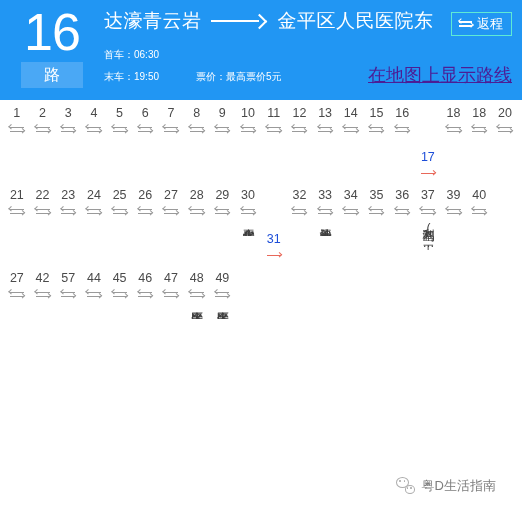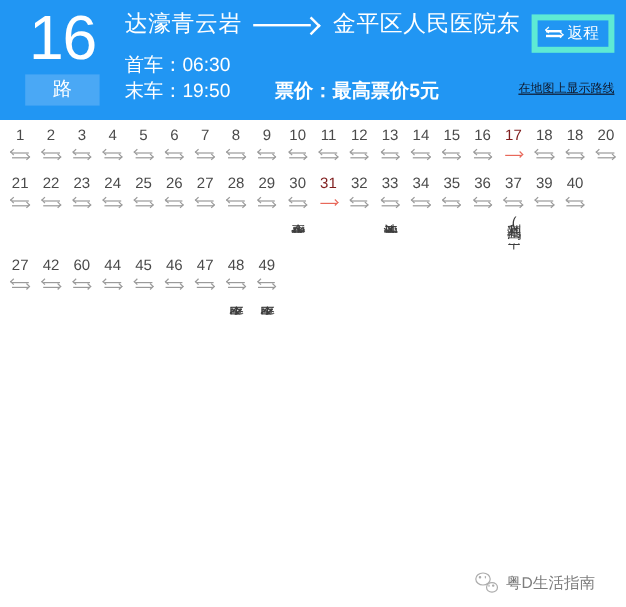--- a/index.html
+++ b/index.html
@@ -96,21 +96,21 @@
     width: 9px; height: 9px;
     border-top: 2px solid #ffffff;
     border-right: 2px solid #ffffff;
     transform: rotate(45deg);
   }
 
   .return-btn {
     position: absolute;
     right: 10px;
     top: 12px;
-    border: 5px solid #5eead4;
+    border: 1px solid #5eead4;
     padding: 3px 8px 4px 7px;
     display: flex;
     align-items: center;
     gap: 5px;
     color: #ffffff;
     font-size: 13px;
     line-height: 15px;
     cursor: pointer;
     background: transparent;
   }
@@ -139,33 +139,33 @@
     border-left: 1.5px solid #ffffff;
   }
   .swap-tip-l { left: -0.5px; top: 1.3px; transform: rotate(-45deg); }
   .swap-tip-r { right: -0.5px; top: 5.2px; transform: rotate(135deg); }
 
   .info-lines {
     position: absolute;
     left: 104px;
     top: 44px;
     color: #ffffff;
-    font-size: 16px;
+    font-size: 10px;
     line-height: 22px;
   }
   .info-row { display: flex; align-items: baseline; }
   .info-first { white-space: nowrap; }
-  .info-fare { white-space: nowrap; margin-left: 37px; font-weight: bold; }
+  .info-fare { white-space: nowrap; margin-left: 37px; }
 
   .map-link {
     position: absolute;
     right: 10px;
     top: 66px;
-    color: #0f172a;
-    font-size: 10px;
+    color: #4c1d95;
+    font-size: 18px;
     line-height: 18px;
     text-decoration: underline;
     cursor: pointer;
     white-space: nowrap;
   }
 
   
   .stops-area {
     position: relative;
     width: 522px;
@@ -187,21 +187,21 @@
     align-items: center;
     padding-top: 6px;
   }
 
   .stop-num {
     font-size: 12.5px;
     line-height: 15px;
     color: #4a4a4a;
     font-family: "Liberation Sans", "DejaVu Sans", sans-serif;
   }
-  .stop-num.hl { color: #7f1d1d; }
+  .stop-num.hl { color: #1d4ed8; margin-top: 44px; }
 
   .stop-icon {
     width: 14px;
     height: 11px;
     position: relative;
     margin: 3px 0 2px;
   }
   .stop-icon .bar-top,
   .stop-icon .bar-bot {
     position: absolute;
@@ -746,21 +746,21 @@
           <span class="stop-num">42</span>
           <span class="stop-icon">
             <span class="bar-top"></span>
             <span class="bar-bot"></span>
             <span class="tip-l"></span>
             <span class="tip-r"></span>
           </span>
           <span class="stop-name">春梅里</span>
         </div>
         <div class="stop-cell">
-          <span class="stop-num">60</span>
+          <span class="stop-num">57</span>
           <span class="stop-icon">
             <span class="bar-top"></span>
             <span class="bar-bot"></span>
             <span class="tip-l"></span>
             <span class="tip-r"></span>
           </span>
           <span class="stop-name">华侨大厦</span>
         </div>
         <div class="stop-cell">
           <span class="stop-num">44</span>

